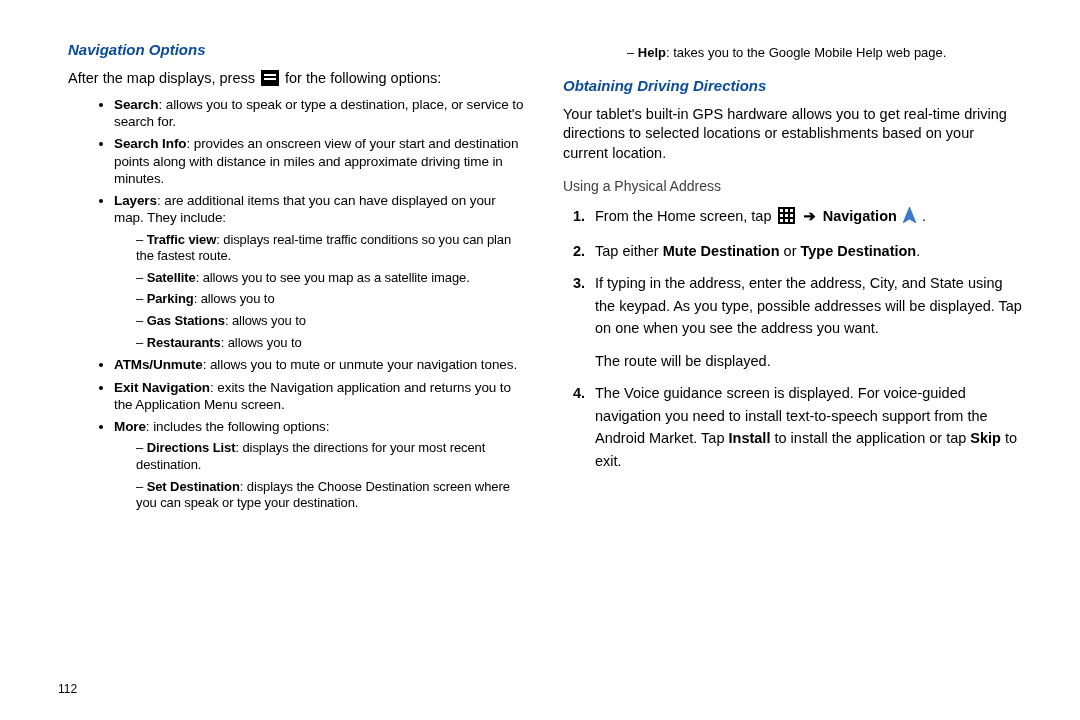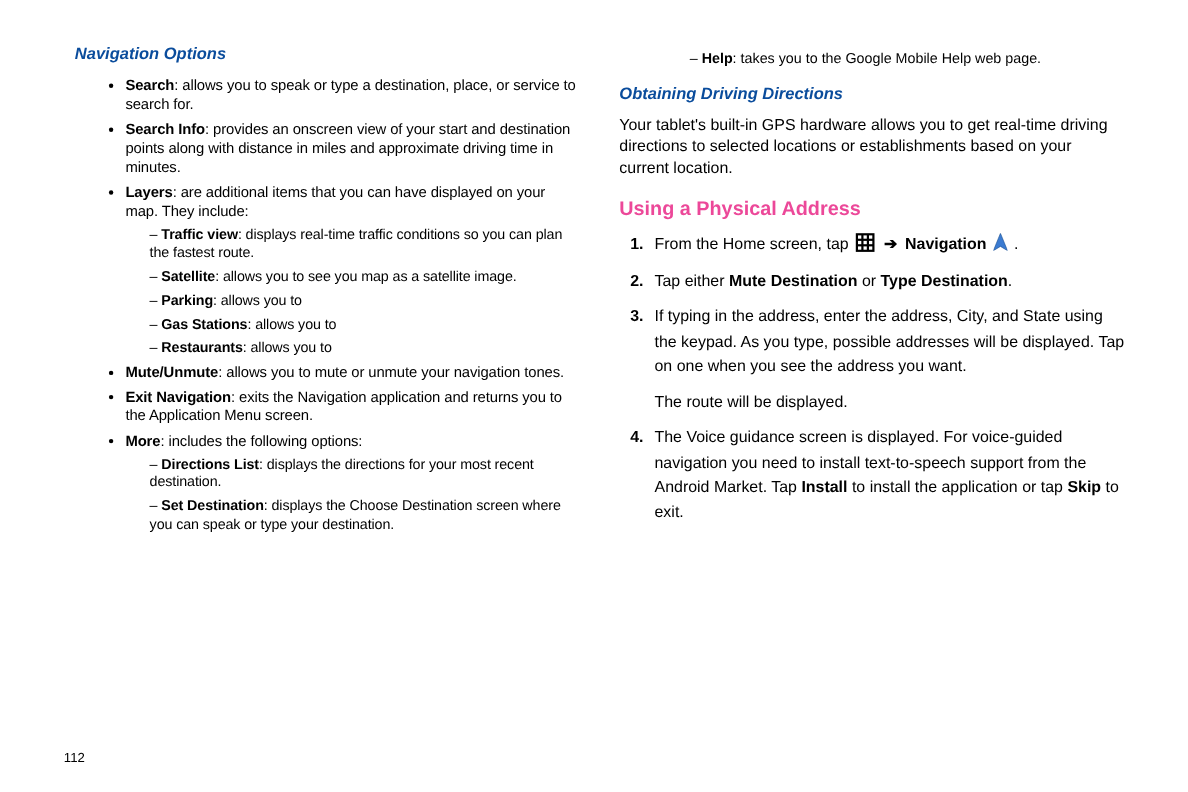--- a/index.html
+++ b/index.html
@@ -26,23 +26,23 @@
     line-height: 1.28;
   }
   .sec-head {
     font-style: italic;
     font-weight: bold;
     color: #0a4c9c;
     font-size: 15px;
     margin: 0 0 10px 0;
   }
   .sub-head {
-    font-weight: bold;
-    color: #ec4899;
-    font-size: 18px;
+    font-weight: normal;
+    color: #404040;
+    font-size: 14px;
     margin: 14px 0 8px 0;
   }
   .intro {
     margin: 6px 0 8px 0;
     font-size: 14.5px;
   }
   ul.bul {
     list-style: disc;
     margin: 0 0 0 46px;
     padding: 0;
@@ -132,34 +132,39 @@
   .page-wrap { position: relative; width:1080px; height:720px; }
 </style>
 </head>
 <body>
 <div class="page-wrap">
 <div class="page">
 
 <div class="col">
   <div class="sec-head">Navigation Options</div>
 
+  <div class="intro">
+    <span>After the map displays, press </span>
+    <span class="menu-icon"></span>
+    <span> for the following options:</span>
+  </div>
 
   <ul class="bul">
     <li><span class="b">Search</span><span>: allows you to speak or type a destination, place, or service to search for.</span></li>
     <li><span class="b">Search Info</span><span>: provides an onscreen view of your start and destination points along with distance in miles and approximate driving time in minutes.</span></li>
     <li><span class="b">Layers</span><span>: are additional items that you can have displayed on your map. They include:</span>
       <ul class="dash">
         <li><span class="b">Traffic view</span><span>: displays real-time traffic conditions so you can plan the fastest route.</span></li>
         <li><span class="b">Satellite</span><span>: allows you to see you map as a satellite image.</span></li>
         <li><span class="b">Parking</span><span>: allows you to</span></li>
         <li><span class="b">Gas Stations</span><span>: allows you to</span></li>
         <li><span class="b">Restaurants</span><span>: allows you to</span></li>
       </ul>
     </li>
-    <li><span class="b">Mute/Unmute</span><span>: allows you to mute or unmute your navigation tones.</span></li>
+    <li><span class="b">ATMs/Unmute</span><span>: allows you to mute or unmute your navigation tones.</span></li>
     <li><span class="b">Exit Navigation</span><span>: exits the Navigation application and returns you to the Application Menu screen.</span></li>
     <li><span class="b">More</span><span>: includes the following options:</span>
       <ul class="dash">
         <li><span class="b">Directions List</span><span>: displays the directions for your most recent destination.</span></li>
         <li><span class="b">Set Destination</span><span>: displays the Choose Destination screen where you can speak or type your destination.</span></li>
       </ul>
     </li>
   </ul>
 </div>
 

